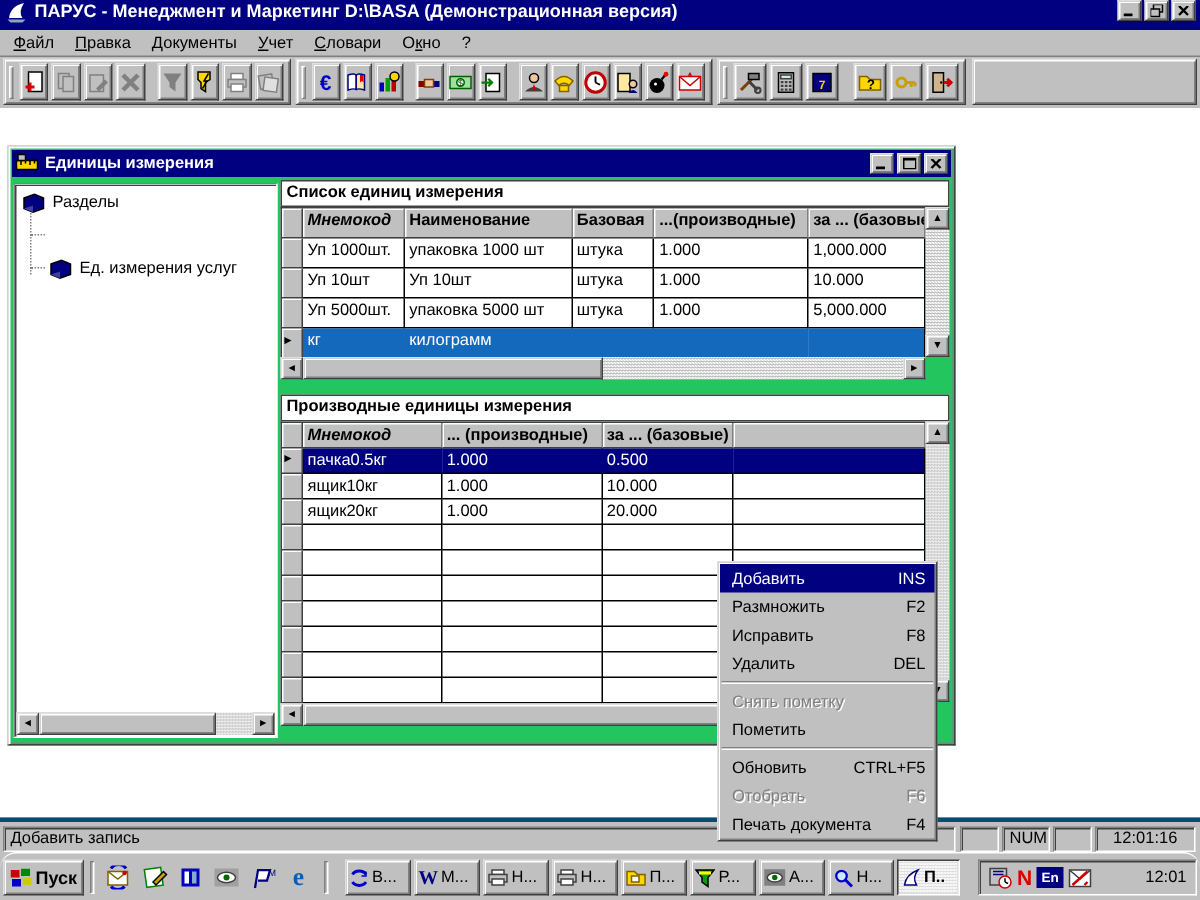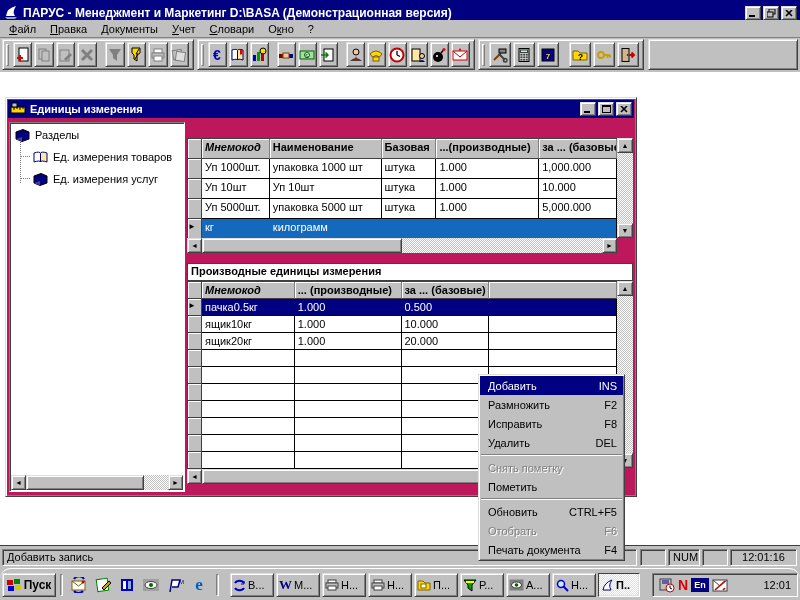--- a/index.html
+++ b/index.html
@@ -8,21 +8,21 @@
   #screen { position:relative; width:800px; height:600px; background:#c0c0c0; overflow:hidden; }
 
   
   .rz { border:1px solid; border-color:#dfdfdf #404040 #404040 #dfdfdf;
         box-shadow:inset 1px 1px 0 #fff, inset -1px -1px 0 #808080; }
   .sz { border:1px solid; border-color:#808080 #fff #fff #808080;
         box-shadow:inset 1px 1px 0 #404040; }
 
   
   #titlebar { position:absolute; left:0; top:0; width:800px; height:20px; background:#000080;
-              display:flex; align-items:flex-end; padding:0 3px; }
+              display:flex; align-items:flex-start; padding:0 3px; }
   #titlebar .ttl { color:#fff; font-weight:bold; font-size:12px; margin-left:4px; white-space:nowrap; }
   .winbtns { margin-left:auto; display:flex; gap:2px; }
   .wb { width:16px; height:14px; background:#c0c0c0; display:flex; align-items:center; justify-content:center;
         font-size:9px; font-weight:bold; line-height:1; }
 
   
   #menubar { position:absolute; left:0; top:21px; width:800px; height:17px; background:#c0c0c0;
              display:flex; align-items:center; padding-left:2px; border-bottom:1px solid #808080;}
   .mi { padding:1px 7px; white-space:nowrap; }
   .mi u { text-decoration:underline; }
@@ -32,21 +32,21 @@
   .tpanel { position:absolute; top:1px; height:31px; background:#c0c0c0; display:flex; align-items:center; padding:0 3px; }
   .grip { width:3px; height:22px; margin-right:3px; border:1px solid; border-color:#fff #808080 #808080 #fff; }
   .tbtn { width:24px; height:25px; background:#c0c0c0; display:flex; align-items:center; justify-content:center; margin:0 1px; }
   .tgap { width:8px; }
   svg { display:block; }
 
   
   #client { position:absolute; left:0; top:72px; width:800px; height:473px; background:#fff; }
 
   
-  #appwin { position:absolute; left:5px; top:25px; width:632px; height:400px; background:#be185d; }
+  #appwin { position:absolute; left:5px; top:25px; width:632px; height:400px; background:#22c55e; }
   #wtitle { position:absolute; left:2px; top:2px; width:626px; height:18px; background:#000080;
             display:flex; align-items:center; padding:0 2px; }
   #wtitle .ttl { color:#fff; font-weight:bold; margin-left:4px; }
   
   #treepanel { position:absolute; left:3px; top:24px; width:176px; height:370px; background:#fff; }
   .titem { position:absolute; height:18px; display:flex; align-items:center; gap:4px; white-space:nowrap; }
   .tline { position:absolute; border-color:#808080; }
   
   .phdr { position:absolute; left:181px; width:446px; height:18px; background:#fff; border:1px solid #404040;
           font-weight:bold; padding:1px 3px; white-space:nowrap; overflow:hidden; }
@@ -72,21 +72,21 @@
 
   
   #ctxmenu { position:absolute; left:478px; top:302px; width:147px; background:#c0c0c0; padding:1px; z-index:50; }
   .cmi { height:19px; display:flex; align-items:center; padding:0 6px 0 8px; white-space:nowrap; }
   .cmi .sc { margin-left:auto; padding-left:10px; }
   .cmi.hl { background:#000080; color:#fff; }
   .cmi.dis { color:#808080; text-shadow:1px 1px 0 #fff; }
   .csep { height:2px; margin:2px 1px; border-top:1px solid #808080; border-bottom:1px solid #fff; }
 
   
-  #statusbar { position:absolute; left:0; top:545px; width:800px; height:23px; background:#c0c0c0; border-top:1px solid #0c4a6e;padding-left:44px; }
+  #statusbar { position:absolute; left:0; top:545px; width:800px; height:23px; background:#c0c0c0; border-top:3px solid #0c4a6e;padding-left:44px; }
   .sp { position:absolute; top:3px; height:17px; padding:1px 4px; white-space:nowrap; }
 
   
   #taskbar { position:absolute; left:0; top:568px; width:800px; height:32px; background:#c0c0c0; border-top:1px solid #fff;border-radius:11px; }
   #startbtn { position:absolute; left:2px; top:4px; width:54px; height:24px; background:#c0c0c0;
               display:flex; align-items:center; justify-content:center; gap:3px; font-weight:bold; font-size:12px; }
   .tsep { position:absolute; top:5px; width:3px; height:22px; border:1px solid; border-color:#808080 #fff #fff #808080; }
   .qlbtn { position:absolute; top:6px; width:22px; height:20px; display:flex; align-items:center; justify-content:center; }
   .task { position:absolute; top:4px; height:24px; width:44px; background:#c0c0c0; display:flex; align-items:center; gap:2px; padding:0 2px; font-size:11px; overflow:hidden; white-space:nowrap; }
   .task.active { border-color:#404040 #fff #fff #404040; box-shadow:inset -1px -1px 0 #dfdfdf;
@@ -375,42 +375,36 @@
         <div class="tline" style="left:10px; top:16px; height:44px; border-left:1px dotted #808080;"></div>
         <div class="tline" style="left:10px; top:33px; width:10px; border-top:1px dotted #808080;"></div>
         <div class="tline" style="left:10px; top:55px; width:10px; border-top:1px dotted #808080;"></div>
         <div class="titem" style="left:4px; top:3px;">
           <svg width="17" height="15" viewBox="0 0 17 15">
               <path d="M2 4 L9 1.5 L15 4 L15 11 L8 13.5 L2 11 Z" fill="#000080" stroke="#000"></path>
               <path d="M2 11 L8 13.5 L8 9" fill="#4040a0"></path>
             </svg>
           <span>Разделы</span>
         </div>
-        <div class="titem" style="left:22px; top:25px;">
-          <svg width="17" height="15" viewBox="0 0 17 15">
-              <path d="M2 3 Q8 1 8.5 3.5 V12 Q8 10 2 12 Z" fill="#fff" stroke="#000080"></path>
-              <path d="M15 3 Q9 1 8.5 3.5 V12 Q9 10 15 12 Z" fill="#ffe8a0" stroke="#000080"></path>
-            </svg>
-          <span>Ед. измерения товаров</span>
-        </div>
         <div class="titem" style="left:22px; top:47px;text-align:center;">
           <svg width="17" height="15" viewBox="0 0 17 15">
               <path d="M2 4 L9 1.5 L15 4 L15 11 L8 13.5 L2 11 Z" fill="#000080" stroke="#000"></path>
               <path d="M2 11 L8 13.5 L8 9" fill="#4040a0"></path>
             </svg>
           <span>Ед. измерения услуг</span>
         </div>
 
         <div class="hsb chk" style="left:1px; bottom:1px; width:172px;">
           <span class="sar rz">◄</span>
           <span class="sth rz" style="width:118px;"></span>
           <span class="sar rz" style="margin-left:auto;">►</span>
         </div>
       </div>
 
+      <div class="phdr" style="top:22px;">Список единиц измерения</div>
 
       <div class="tbl" style="top:40px; border-top:1px solid #404040;">
         <div class="trw">
           <div class="hc mk" style="width:14px;"></div>
           <div class="hc hmn" style="width:68px;">Мнемокод</div>
           <div class="hc" style="width:112px;">Наименование</div>
           <div class="hc" style="width:55px;">Базовая</div>
           <div class="hc" style="width:103px;">...(производные)</div>
           <div class="hc" style="width:78px;">за ... (базовые)</div>
         </div>

